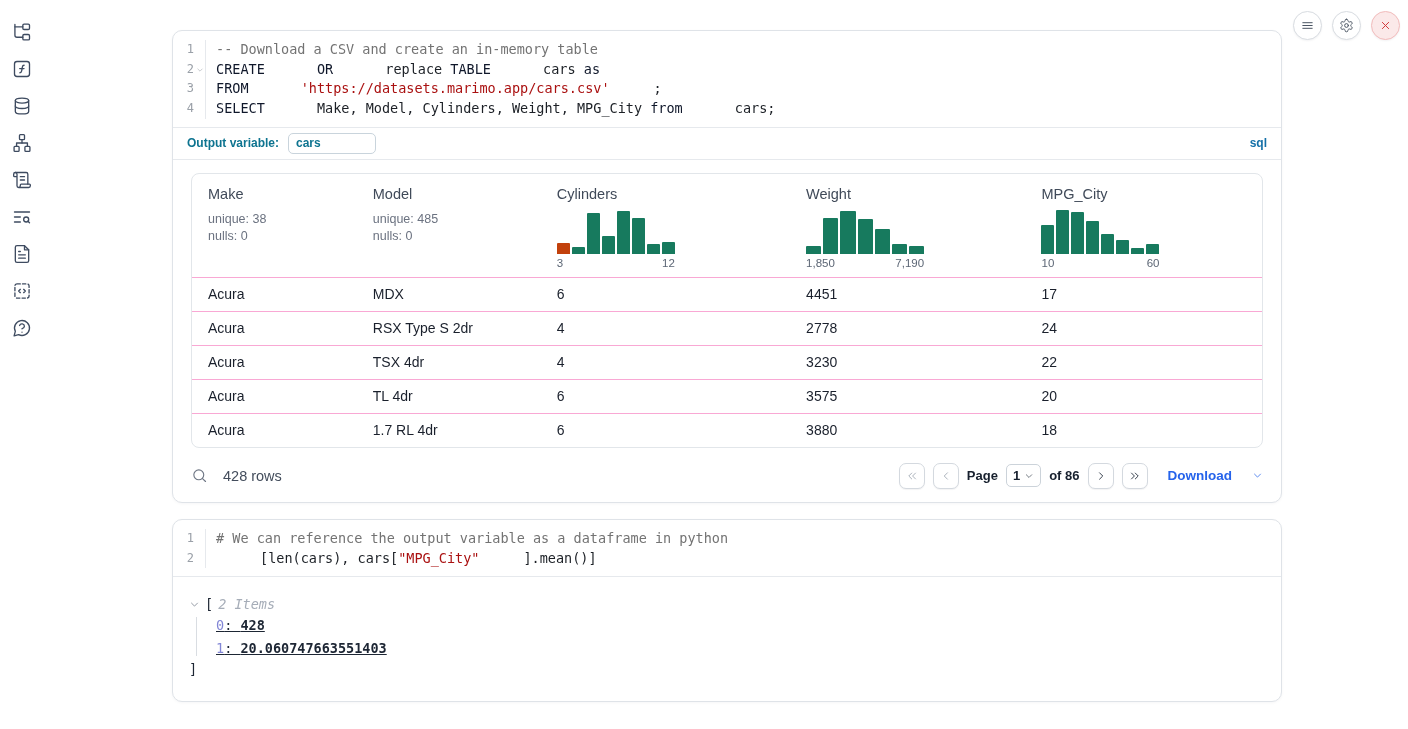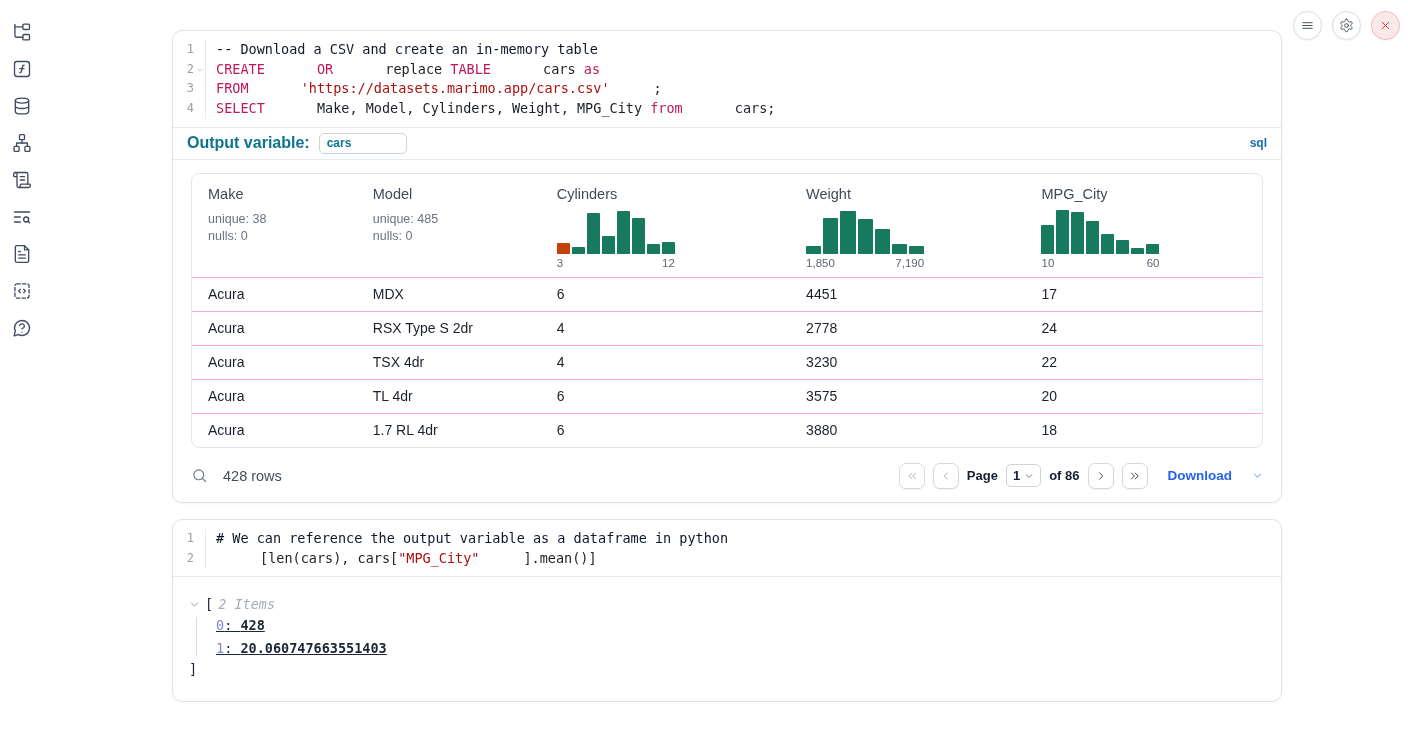--- a/index.html
+++ b/index.html
@@ -21,27 +21,27 @@
   .cell{border:1px solid #dfe3e8;border-radius:10px;background:#fff;box-shadow:0 1px 3px rgba(16,24,40,.04);}
   .cell2{margin-top:16px;}
   
   .code-area{padding:9px 0 8px;}
   .code-line{display:flex;font-family:"DejaVu Sans Mono",monospace;font-size:13.5px;line-height:19.7px;}
   .gutter{flex:0 0 32px;display:flex;justify-content:flex-end;border-right:1px solid #e6e9ed;color:#9aa0a8;font-size:12px;}
   .gutter .num{width:20px;text-align:right;}
   .gutter .foldzone{width:11px;display:flex;align-items:center;justify-content:center;color:#9aa0a8;}
   .gutter .foldzone svg{width:8px;height:8px;}
   .code-text{padding-left:10px;white-space:pre;color:#1c2026;}
-  .tok-keyword{color:#be185d;}
+  .tok-keyword{color:#0f172a;}
   .tok-string{color:#aa1111;}
-  .tok-comment{color:#0f172a;margin-top:40px;}
+  .tok-comment{color:#737373;margin-top:40px;}
   .tok-plain{color:#1c2026;padding-left:44px;}
   
   .outvar-row{border-top:1px solid #e6e9ed;border-bottom:1px solid #e6e9ed;display:flex;align-items:center;padding:5px 14px;gap:9px;}
-  .outvar-label{color:#0e7490;font-weight:700;font-size:16px;}
+  .outvar-label{color:#0e7490;font-weight:700;font-size:12px;}
   .outvar-input{width:72px;height:19px;border:1px solid #c9d4dc;border-radius:5px;font-family:"Liberation Sans",sans-serif;font-size:12px;font-weight:700;color:#0e7490;padding:0 7px;outline:none;}
   .lang-badge{margin-left:auto;color:#1470a8;font-weight:700;font-size:12px;}
   
   .table-card{margin:13px 18px 6px;border:1px solid #e2e6ea;border-radius:8px;overflow:hidden;}
   .thead,.trow{display:grid;grid-template-columns:15.4% 17.2% 23.3% 22% 22.1%;}
   .th{padding:12px 16px 8px;}
   .th-name{font-size:14.5px;color:#404a59;cursor:pointer;}
   .th-stats{margin-top:9px;font-size:12.5px;color:#6b7280;line-height:17px;}
   .hist{margin-top:5px;width:118px;}
   .hist-bars{display:flex;align-items:flex-end;gap:2px;height:47px;}

